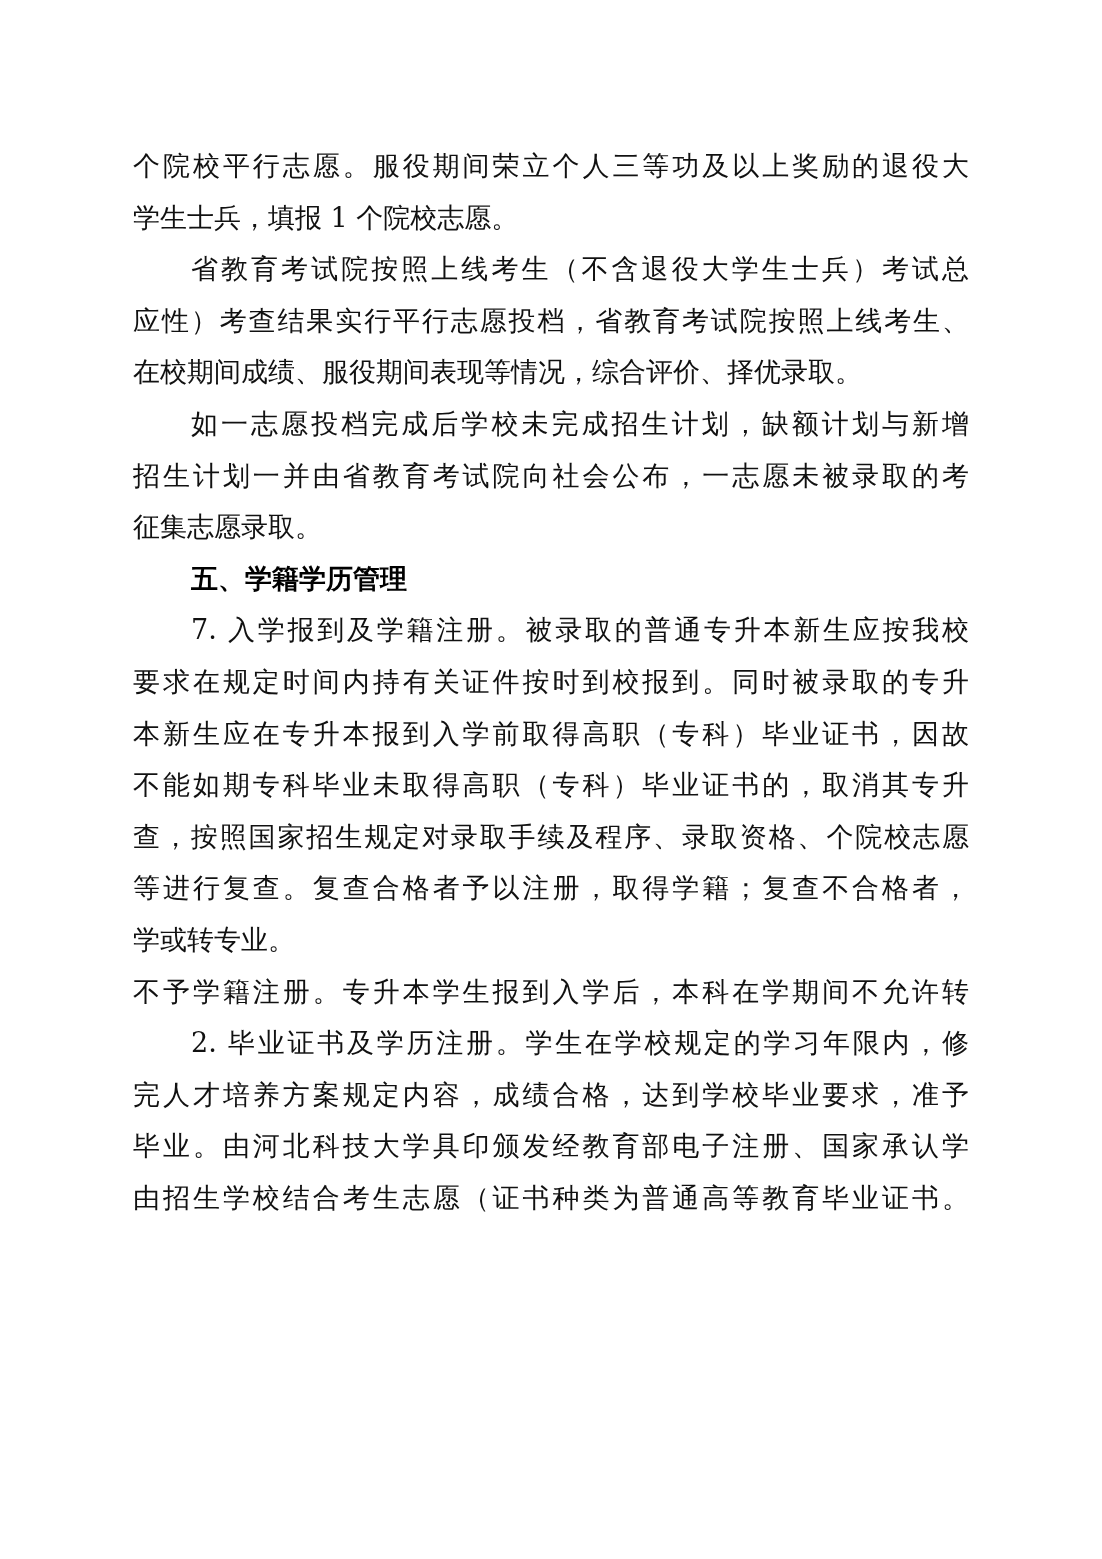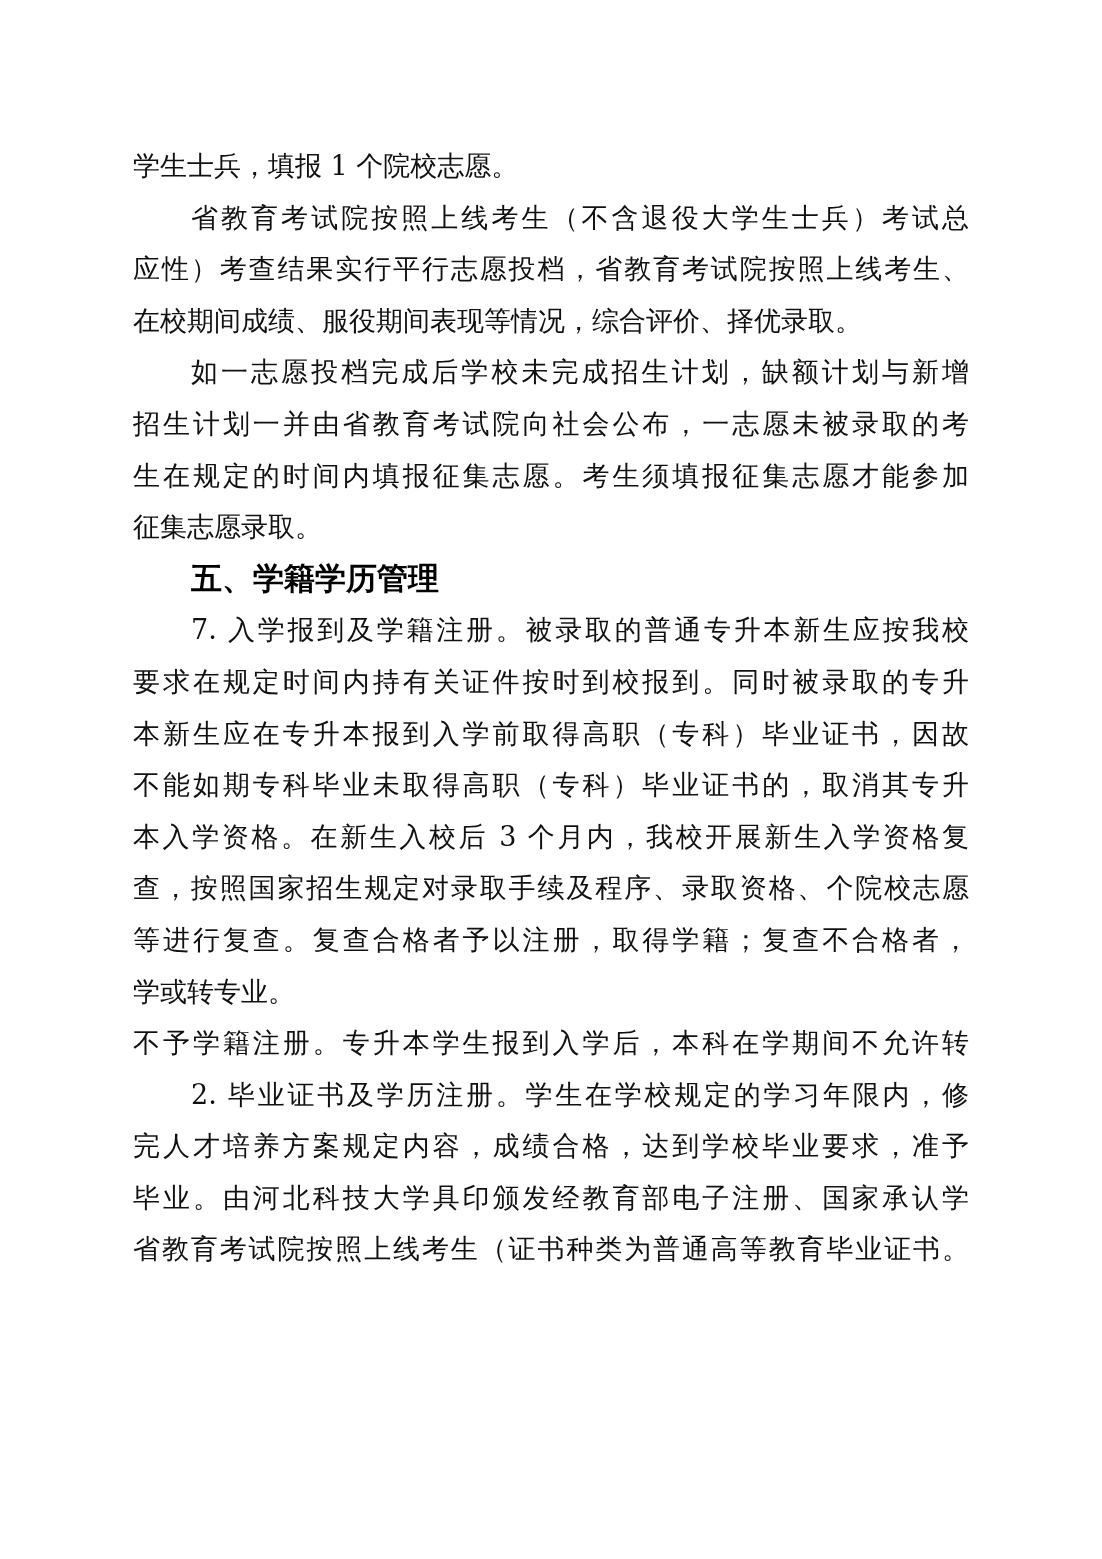--- a/index.html
+++ b/index.html
@@ -10,59 +10,58 @@
     font-family: "DejaVu Serif", "Liberation Serif", serif;
     font-size: 27px; color: #111111; white-space: nowrap;
     text-align: justify; text-align-last: justify;
     letter-spacing: 0px;
   }
   .line.last { text-align-last: left; }
   .line.indent { padding-left: 58px; }
   .heading {
     height: 51.6px; line-height: 51.6px; padding-left: 58px;
     font-family: "DejaVu Sans", "Liberation Sans", sans-serif;
-    font-weight: bold; font-size: 31px; color: #000000; white-space: nowrap;
+    font-weight: bold; font-size: 27px; color: #000000; white-space: nowrap;
   }
 </style>
 </head>
 <body>
 
 <div class="page">
 
   <div>
+    <div class="line">个院校平行志愿。服役期间荣立个人三等功及以上奖励的退役大</div>
     <div class="line last">学生士兵，填报 1 个院校志愿。</div>
   </div>
 
   <div>
     <div class="line indent">省教育考试院按照上线考生（不含退役大学生士兵）考试总</div>
     <div class="line">应性）考查结果实行平行志愿投档，省教育考试院按照上线考生、</div>
     <div class="line last">在校期间成绩、服役期间表现等情况，综合评价、择优录取。</div>
   </div>
 
   <div>
     <div class="line indent">如一志愿投档完成后学校未完成招生计划，缺额计划与新增</div>
     <div class="line">招生计划一并由省教育考试院向社会公布，一志愿未被录取的考</div>
-    <div class="line">生在规定的时间内填报征集志愿。考生须填报征集志愿才能参加</div>
     <div class="line last">征集志愿录取。</div>
   </div>
 
   <div class="heading">五、学籍学历管理</div>
 
   <div>
     <div class="line indent">7. 入学报到及学籍注册。被录取的普通专升本新生应按我校</div>
     <div class="line">要求在规定时间内持有关证件按时到校报到。同时被录取的专升</div>
     <div class="line">本新生应在专升本报到入学前取得高职（专科）毕业证书，因故</div>
     <div class="line">不能如期专科毕业未取得高职（专科）毕业证书的，取消其专升</div>
-    <div class="line">本入学资格。在新生入校后 3 个月内，我校开展新生入学资格复</div>
     <div class="line">查，按照国家招生规定对录取手续及程序、录取资格、个院校志愿</div>
     <div class="line">等进行复查。复查合格者予以注册，取得学籍；复查不合格者，</div>
     <div class="line last">学或转专业。</div>
     <div class="line">不予学籍注册。专升本学生报到入学后，本科在学期间不允许转</div>
   </div>
 
   <div>
     <div class="line indent">2. 毕业证书及学历注册。学生在学校规定的学习年限内，修</div>
     <div class="line">完人才培养方案规定内容，成绩合格，达到学校毕业要求，准予</div>
     <div class="line">毕业。由河北科技大学具印颁发经教育部电子注册、国家承认学</div>
-    <div class="line">省教育考试院按照上线考生（证书种类为普通高等教育毕业证书。</div>
+    <div class="line">由招生学校结合考生志愿（证书种类为普通高等教育毕业证书。</div>
   </div>
 
 </div>
 
 </body></html>

